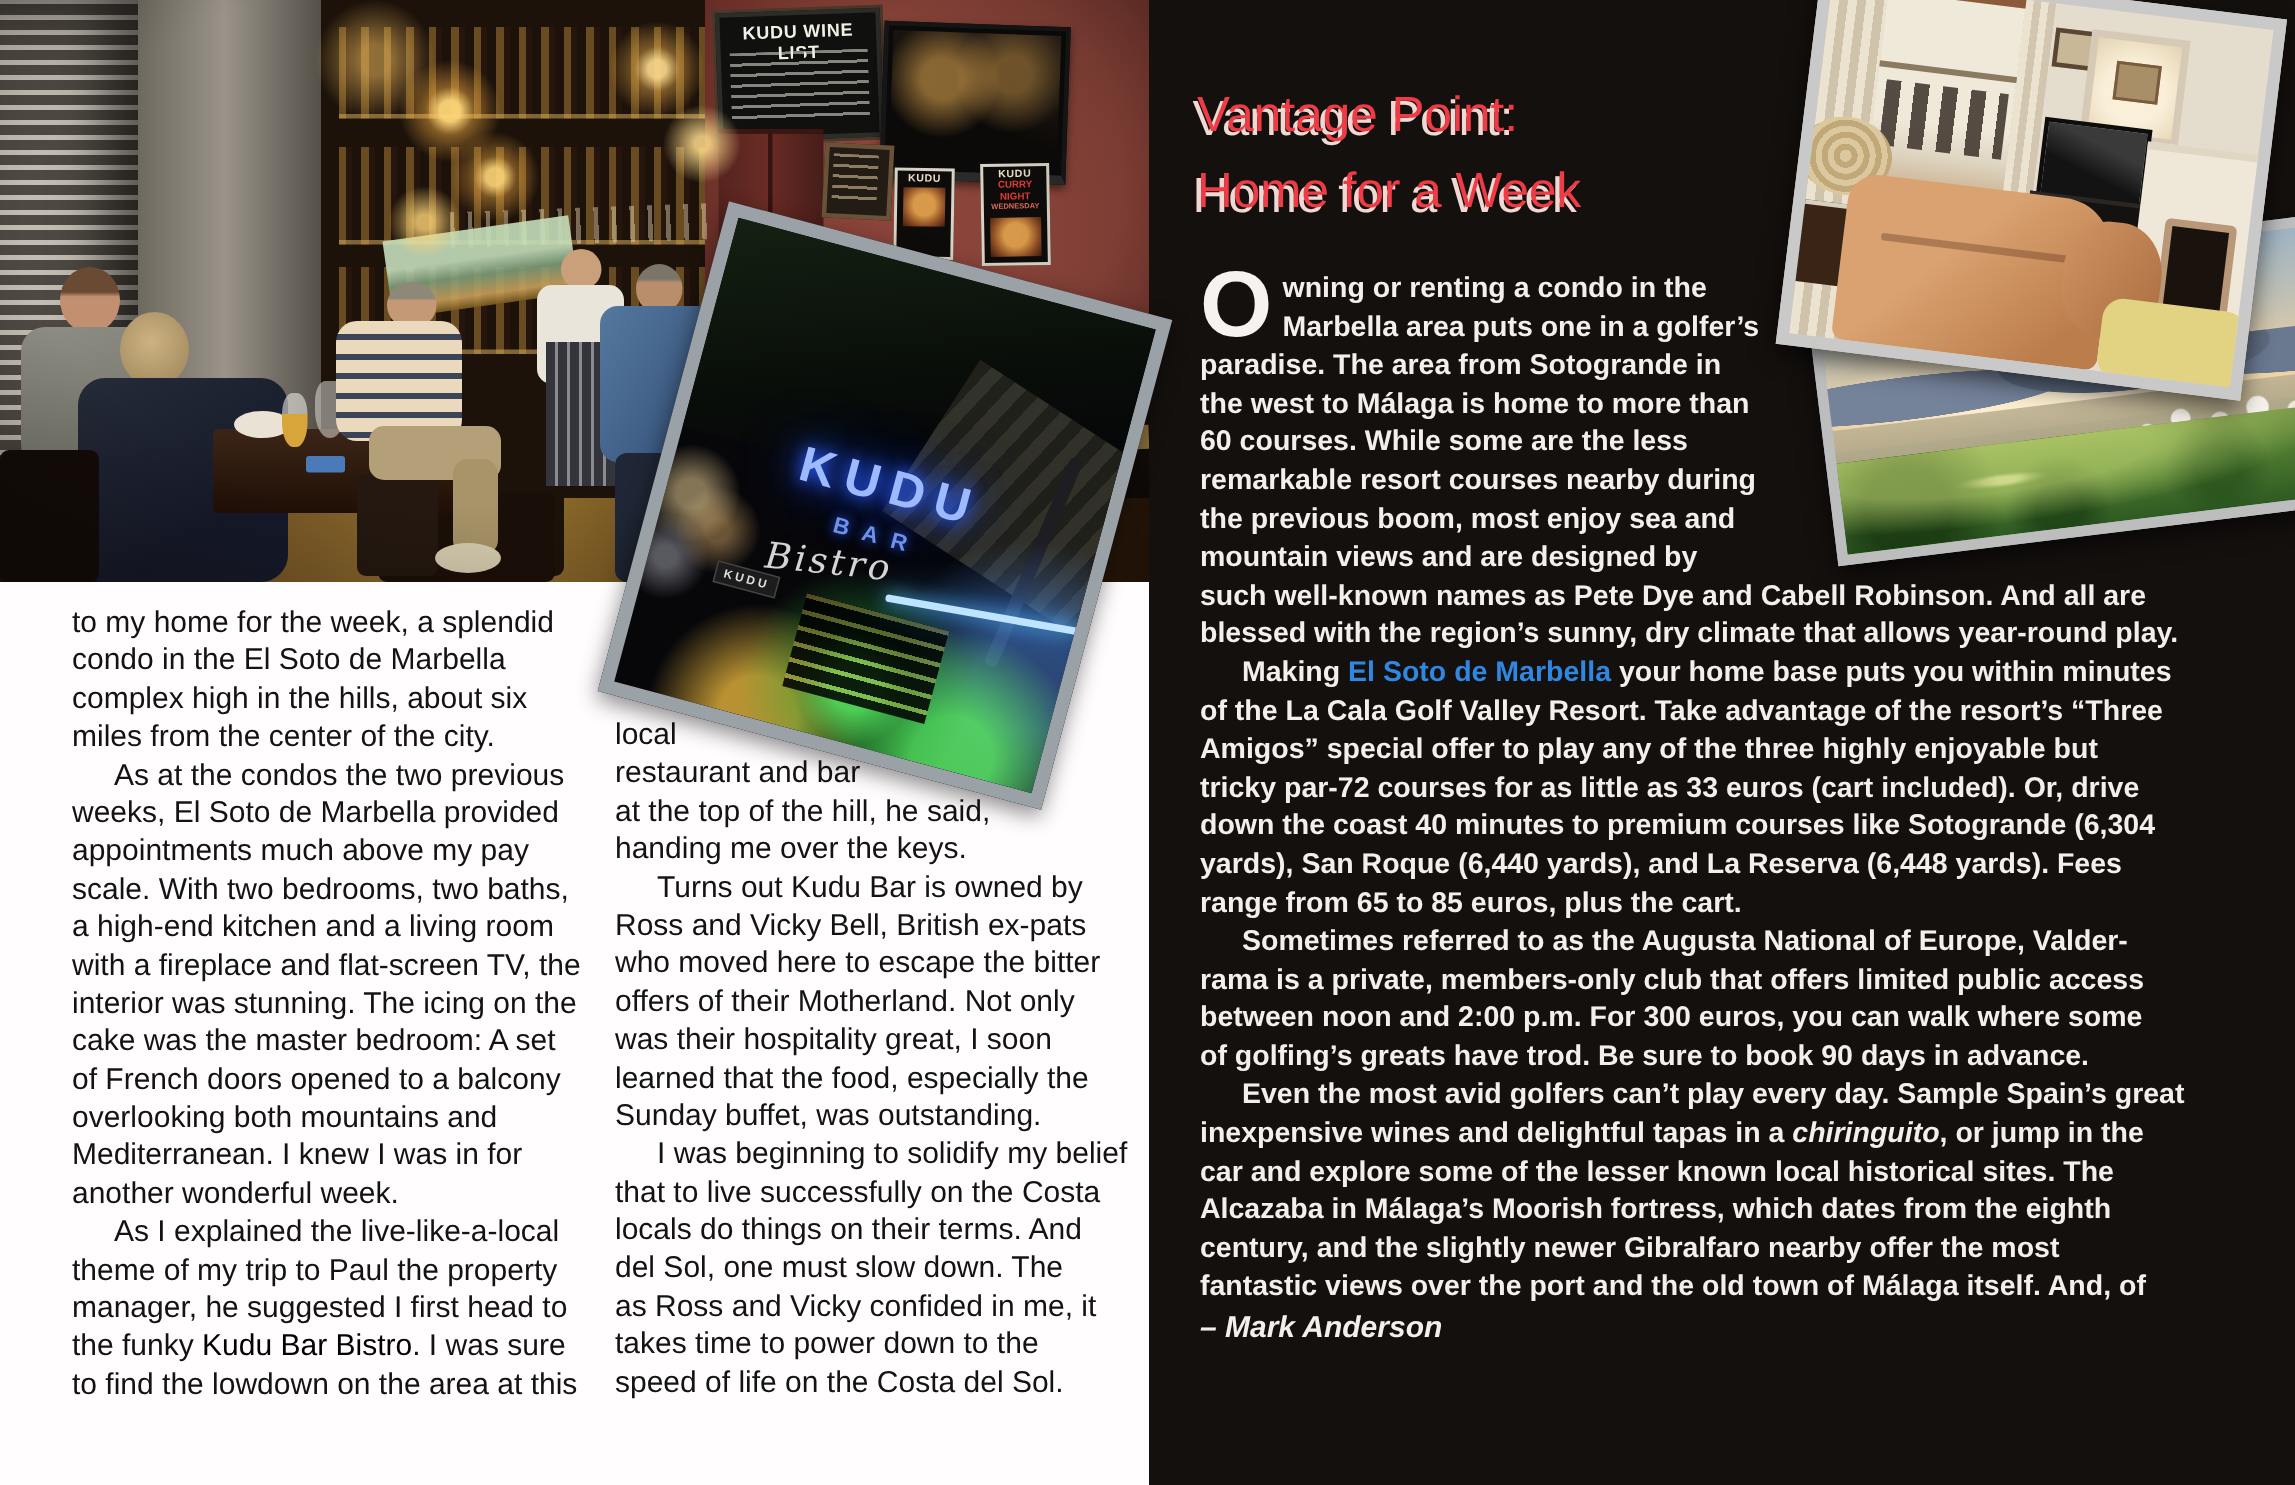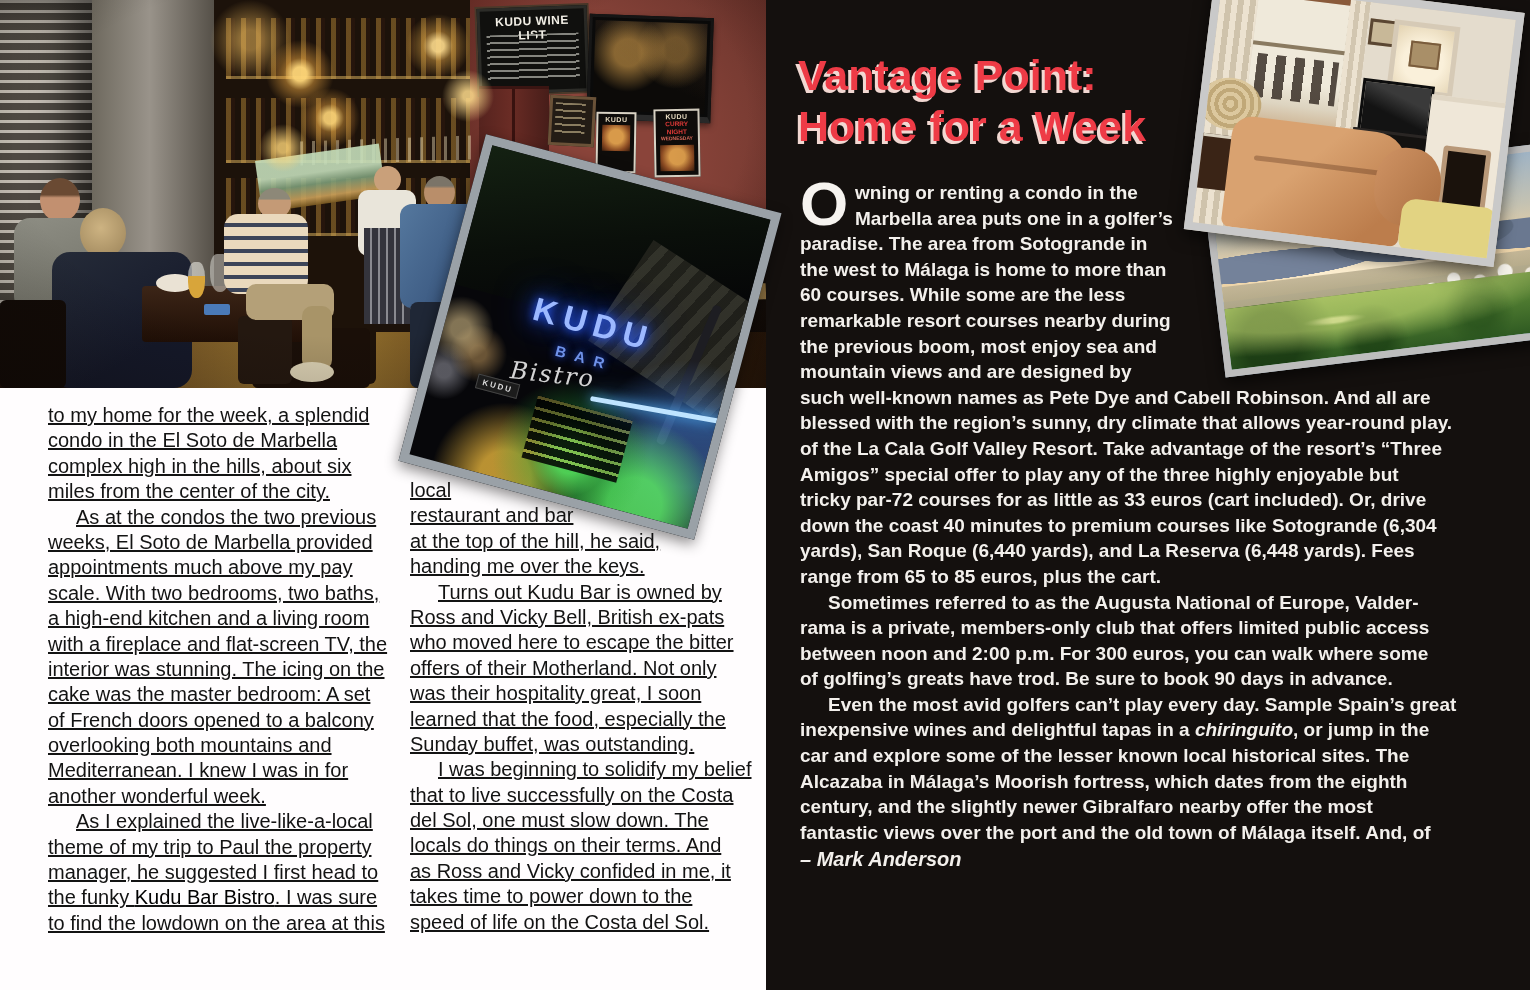--- a/index.html
+++ b/index.html
@@ -144,31 +144,31 @@
   .np-glows{position:absolute;left:0;top:0;width:100%;height:100%;background:
      radial-gradient(circle at 54% 88%,rgba(80,220,90,.9) 0 5%,rgba(40,170,55,.4) 12%,transparent 24%),
      radial-gradient(circle at 80% 97%,rgba(90,230,100,.85) 0 7%,transparent 22%),
      radial-gradient(circle at 34% 99%,rgba(230,180,60,.8) 0 7%,transparent 20%),
      radial-gradient(circle at 92% 78%,rgba(90,150,255,.45) 0 9%,transparent 26%),
      radial-gradient(circle at 6% 58%,rgba(255,225,160,.5) 0 3%,transparent 10%),
      radial-gradient(circle at 14% 64%,rgba(255,200,120,.4) 0 2.5%,transparent 9%),
      radial-gradient(circle at 4% 72%,rgba(240,240,255,.35) 0 2%,transparent 8%);}
 
   
-  .col{position:absolute;z-index:3;color:#131313;text-decoration:underline;}
+  .col{position:absolute;z-index:3;color:#131313;}
   .col1{left:48px;top:403px;width:350px;}
   .col2{left:410px;top:478px;width:352px;}
   .col .ln{white-space:nowrap;height:25.4px;line-height:25.4px;font-size:20px;}
   .indent{padding-left:28px;}
   .col .link{color:#000000;}
 
   
   .page-right{position:absolute;left:766px;top:0;width:764px;height:990px;background:#14100e;overflow:hidden;}
   .title{position:absolute;left:32px;top:50px;z-index:2;}
-  .title-line{font-size:43px;line-height:51px;font-weight:700;color:#ee3b46;letter-spacing:0;
+  .title-line{font-size:33px;line-height:51px;font-weight:400;color:#ee3b46;letter-spacing:0;
               text-shadow:-3px 3px 0 #f2d8d2;}
   .article{position:absolute;left:34px;top:180px;width:712px;z-index:4;}
   .article .ln{white-space:nowrap;height:25.6px;line-height:25.6px;font-size:19px;font-weight:bold;color:#f3f0ec;}
   .article .pad{padding-left:55px;}
   .article .link{color:#2f87e2;}
   .it{font-style:italic;}
   .dropcap{position:absolute;left:34px;top:176px;font-size:62px;line-height:56px;font-weight:800;color:#f6f3ef;z-index:5;}
   .byline{padding-right:38px;font-style:italic;font-weight:bold;font-size:20px;
           color:#f3f0ec;margin-top:3px;}
 
@@ -368,22 +368,22 @@
         <div class="ln">handing me over the keys.</div>
         <div class="ln indent">Turns out Kudu Bar is owned by</div>
         <div class="ln">Ross and Vicky Bell, British ex-pats</div>
         <div class="ln">who moved here to escape the bitter</div>
         <div class="ln">offers of their Motherland. Not only</div>
         <div class="ln">was their hospitality great, I soon</div>
         <div class="ln">learned that the food, especially the</div>
         <div class="ln">Sunday buffet, was outstanding.</div>
         <div class="ln indent">I was beginning to solidify my belief</div>
         <div class="ln">that to live successfully on the Costa</div>
+        <div class="ln">locals do things on their terms. And</div>
         <div class="ln">del Sol, one must slow down. The</div>
-        <div class="ln">locals do things on their terms. And</div>
         <div class="ln">as Ross and Vicky confided in me, it</div>
         <div class="ln">takes time to power down to the</div>
         <div class="ln">speed of life on the Costa del Sol.</div>
       </div>
   </div>
 
   <div class="page-right">
 
     <div class="title">
       <div class="title-line">Vantage Point:</div>
@@ -429,20 +429,21 @@
           <div class="ln pad">wning or renting a condo in the</div>
           <div class="ln pad">Marbella area puts one in a golfer’s</div>
           <div class="ln">paradise. The area from Sotogrande in</div>
           <div class="ln">the west to Málaga is home to more than</div>
           <div class="ln">60 courses. While some are the less</div>
           <div class="ln">remarkable resort courses nearby during</div>
           <div class="ln">the previous boom, most enjoy sea and</div>
           <div class="ln">mountain views and are designed by</div>
           <div class="ln">such well-known names as Pete Dye and Cabell Robinson. And all are</div>
           <div class="ln">blessed with the region’s sunny, dry climate that allows year-round play.</div>
+          <div class="ln indent"><span>Making </span><span class="link">El Soto de Marbella</span><span> your home base puts you within minutes</span></div>
           <div class="ln">of the La Cala Golf Valley Resort. Take advantage of the resort’s “Three</div>
           <div class="ln">Amigos” special offer to play any of the three highly enjoyable but</div>
           <div class="ln">tricky par-72 courses for as little as 33 euros (cart included). Or, drive</div>
           <div class="ln">down the coast 40 minutes to premium courses like Sotogrande (6,304</div>
           <div class="ln">yards), San Roque (6,440 yards), and La Reserva (6,448 yards). Fees</div>
           <div class="ln">range from 65 to 85 euros, plus the cart.</div>
           <div class="ln indent">Sometimes referred to as the Augusta National of Europe, Valder-</div>
           <div class="ln">rama is a private, members-only club that offers limited public access</div>
           <div class="ln">between noon and 2:00 p.m. For 300 euros, you can walk where some</div>
           <div class="ln">of golfing’s greats have trod. Be sure to book 90 days in advance.</div>

